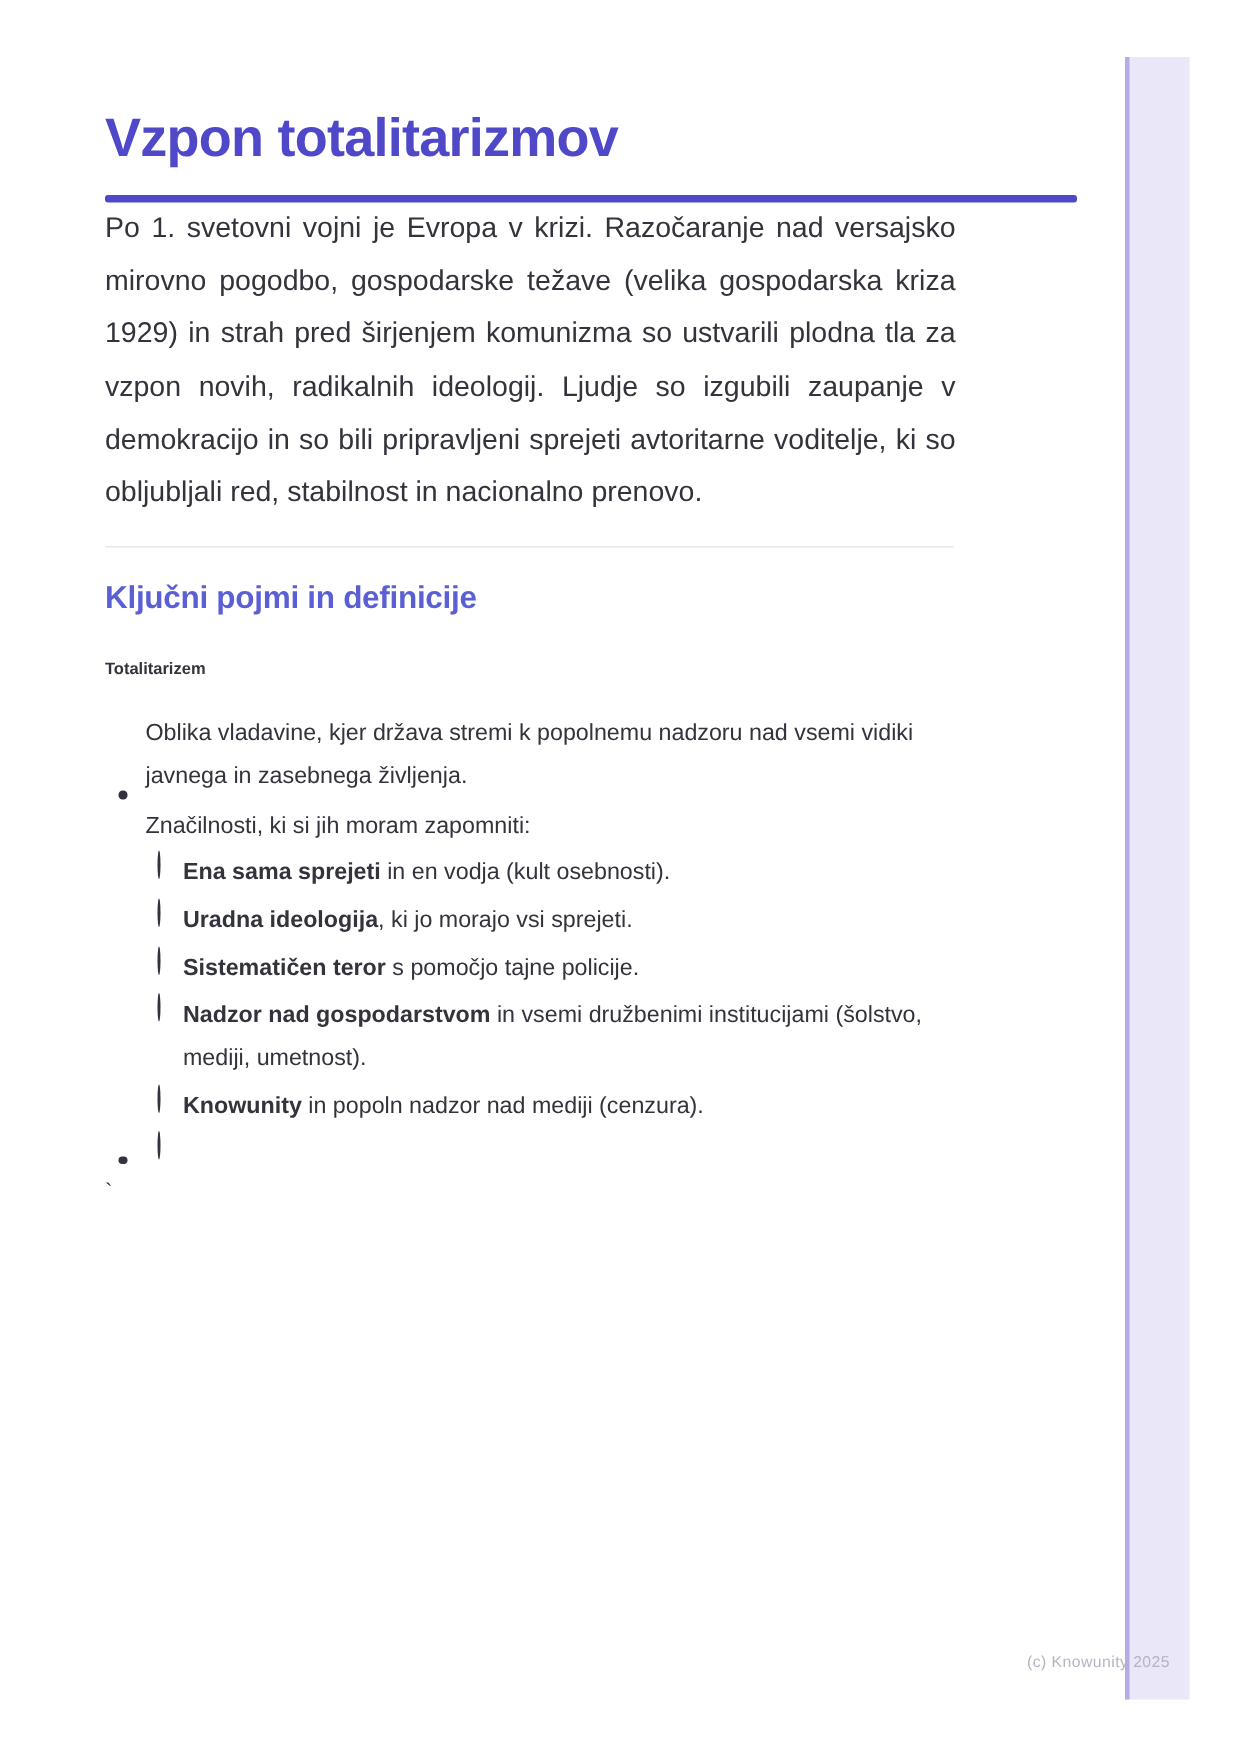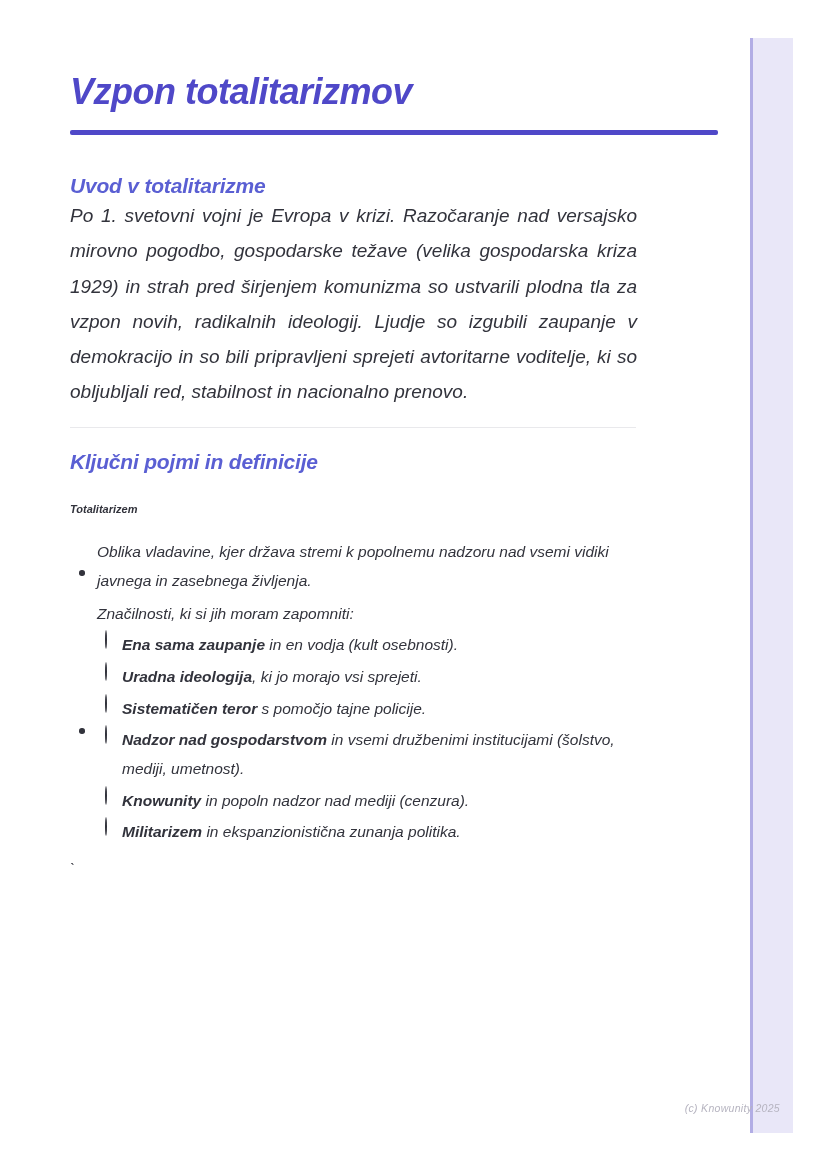--- a/index.html
+++ b/index.html
@@ -4,21 +4,21 @@
 <style>
   :root{
     --accent:#4f48c8;
     --heading:#5a5fd3;
     --text:#32333c;
     --divider:#e9e9ec;
     --stripe-fill:#e9e7f8;
     --stripe-edge:#b2ade5;
     --footer:#b6b4c0;
   }
-  *{margin:0;padding:0;box-sizing:border-box;font-style:italic;}
+  *{margin:0;padding:0;box-sizing:border-box;}
   html,body{background:#ffffff;}
   body{
     font-family:"Liberation Sans","DejaVu Sans",sans-serif;
     color:var(--text);
   }
   .page{
     position:relative;
     width:828px;
     height:1171px;
     background:#ffffff;
@@ -74,21 +74,21 @@
     font-weight:700;
     color:var(--text);
   }
   ul.bullets{
     list-style:none;
     margin-top:23px;
     width:570px;
   }
   ul.bullets > li{
     display:flex;
-    align-items:center;
+    align-items:flex-end;
     margin-bottom:4px;
   }
   .marker-col{
     flex:0 0 27px;
     display:flex;
     justify-content:flex-start;
     padding-left:9px;
   }
   .dot{
     width:5.5px;
@@ -159,21 +159,20 @@
 </head>
 <body>
 
 <div class="page">
 
   <main class="content">
 
     <h1 class="doc-title">Vzpon totalitarizmov</h1>
     <div class="title-rule"></div>
 
-    <h2 class="section-heading h2-intro">Uvod v totalitarizme</h2>
     <p class="para">Po 1. svetovni vojni je Evropa v krizi. Razočaranje nad versajsko mirovno pogodbo, gospodarske težave (velika gospodarska kriza 1929) in strah pred širjenjem komunizma so ustvarili plodna tla za vzpon novih, radikalnih ideologij. Ljudje so izgubili zaupanje v demokracijo in so bili pripravljeni sprejeti avtoritarne voditelje, ki so obljubljali red, stabilnost in nacionalno prenovo.</p>
 
     <hr class="divider">
 
     <h2 class="section-heading h2-terms">Ključni pojmi in definicije</h2>
     <p class="term-title">Totalitarizem</p>
 
     <ul class="bullets">
 
       <li>
@@ -189,21 +188,21 @@
         <span class="marker-col">
             <span class="dot"></span>
           </span>
         <div class="li-body">
           <span class="li-text">Značilnosti, ki si jih moram zapomniti:</span>
 
           <ul class="sub-bullets">
 
             <li>
               <span class="sub-marker-col"><span class="circle"></span></span>
-              <p class="sub-text"><strong>Ena sama zaupanje</strong><span> in en vodja (kult osebnosti).</span></p>
+              <p class="sub-text"><strong>Ena sama sprejeti</strong><span> in en vodja (kult osebnosti).</span></p>
             </li>
 
             <li>
               <span class="sub-marker-col"><span class="circle"></span></span>
               <p class="sub-text"><strong>Uradna ideologija</strong><span>, ki jo morajo vsi sprejeti.</span></p>
             </li>
 
             <li>
               <span class="sub-marker-col"><span class="circle"></span></span>
               <p class="sub-text"><strong>Sistematičen teror</strong><span> s pomočjo tajne policije.</span></p>
@@ -214,21 +213,20 @@
               <p class="sub-text"><strong>Nadzor nad gospodarstvom</strong><span> in vsemi družbenimi institucijami (šolstvo, mediji, umetnost).</span></p>
             </li>
 
             <li>
               <span class="sub-marker-col"><span class="circle"></span></span>
               <p class="sub-text"><strong>Knowunity</strong><span> in popoln nadzor nad mediji (cenzura).</span></p>
             </li>
 
             <li>
               <span class="sub-marker-col"><span class="circle"></span></span>
-              <p class="sub-text"><strong>Militarizem</strong><span> in ekspanzionistična zunanja politika.</span></p>
             </li>
 
           </ul>
         </div>
       </li>
 
     </ul>
 
     <div class="stray-char">`</div>
 

